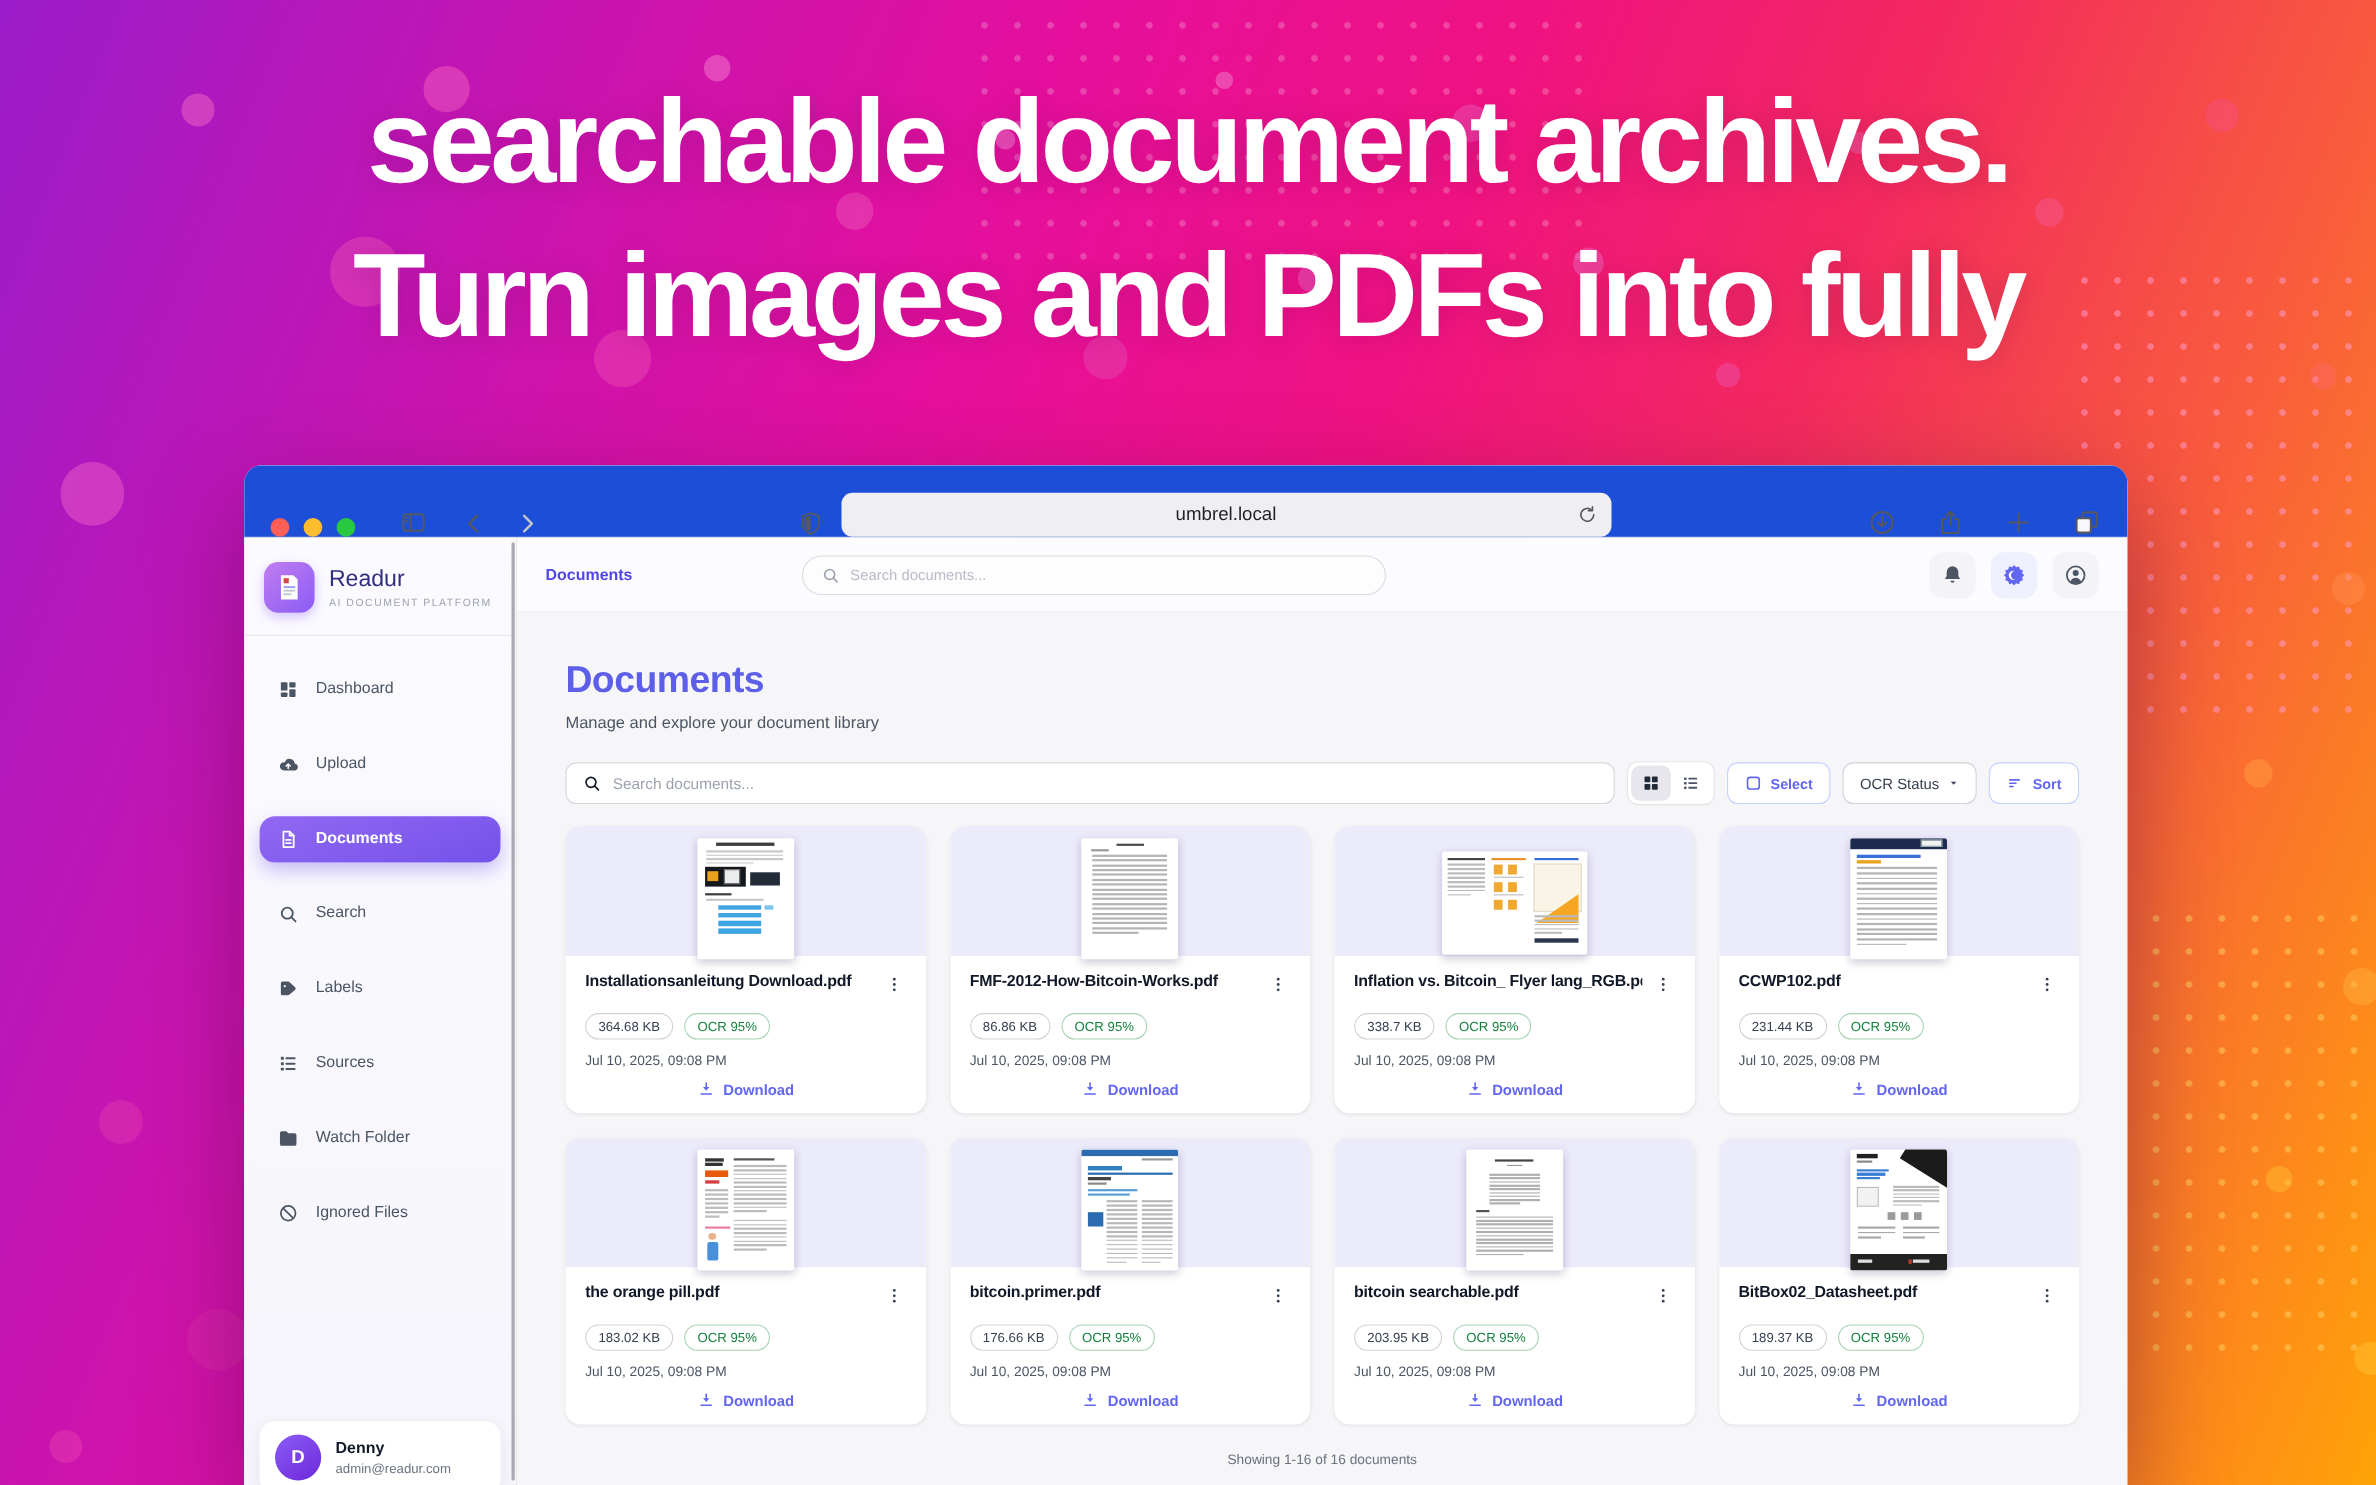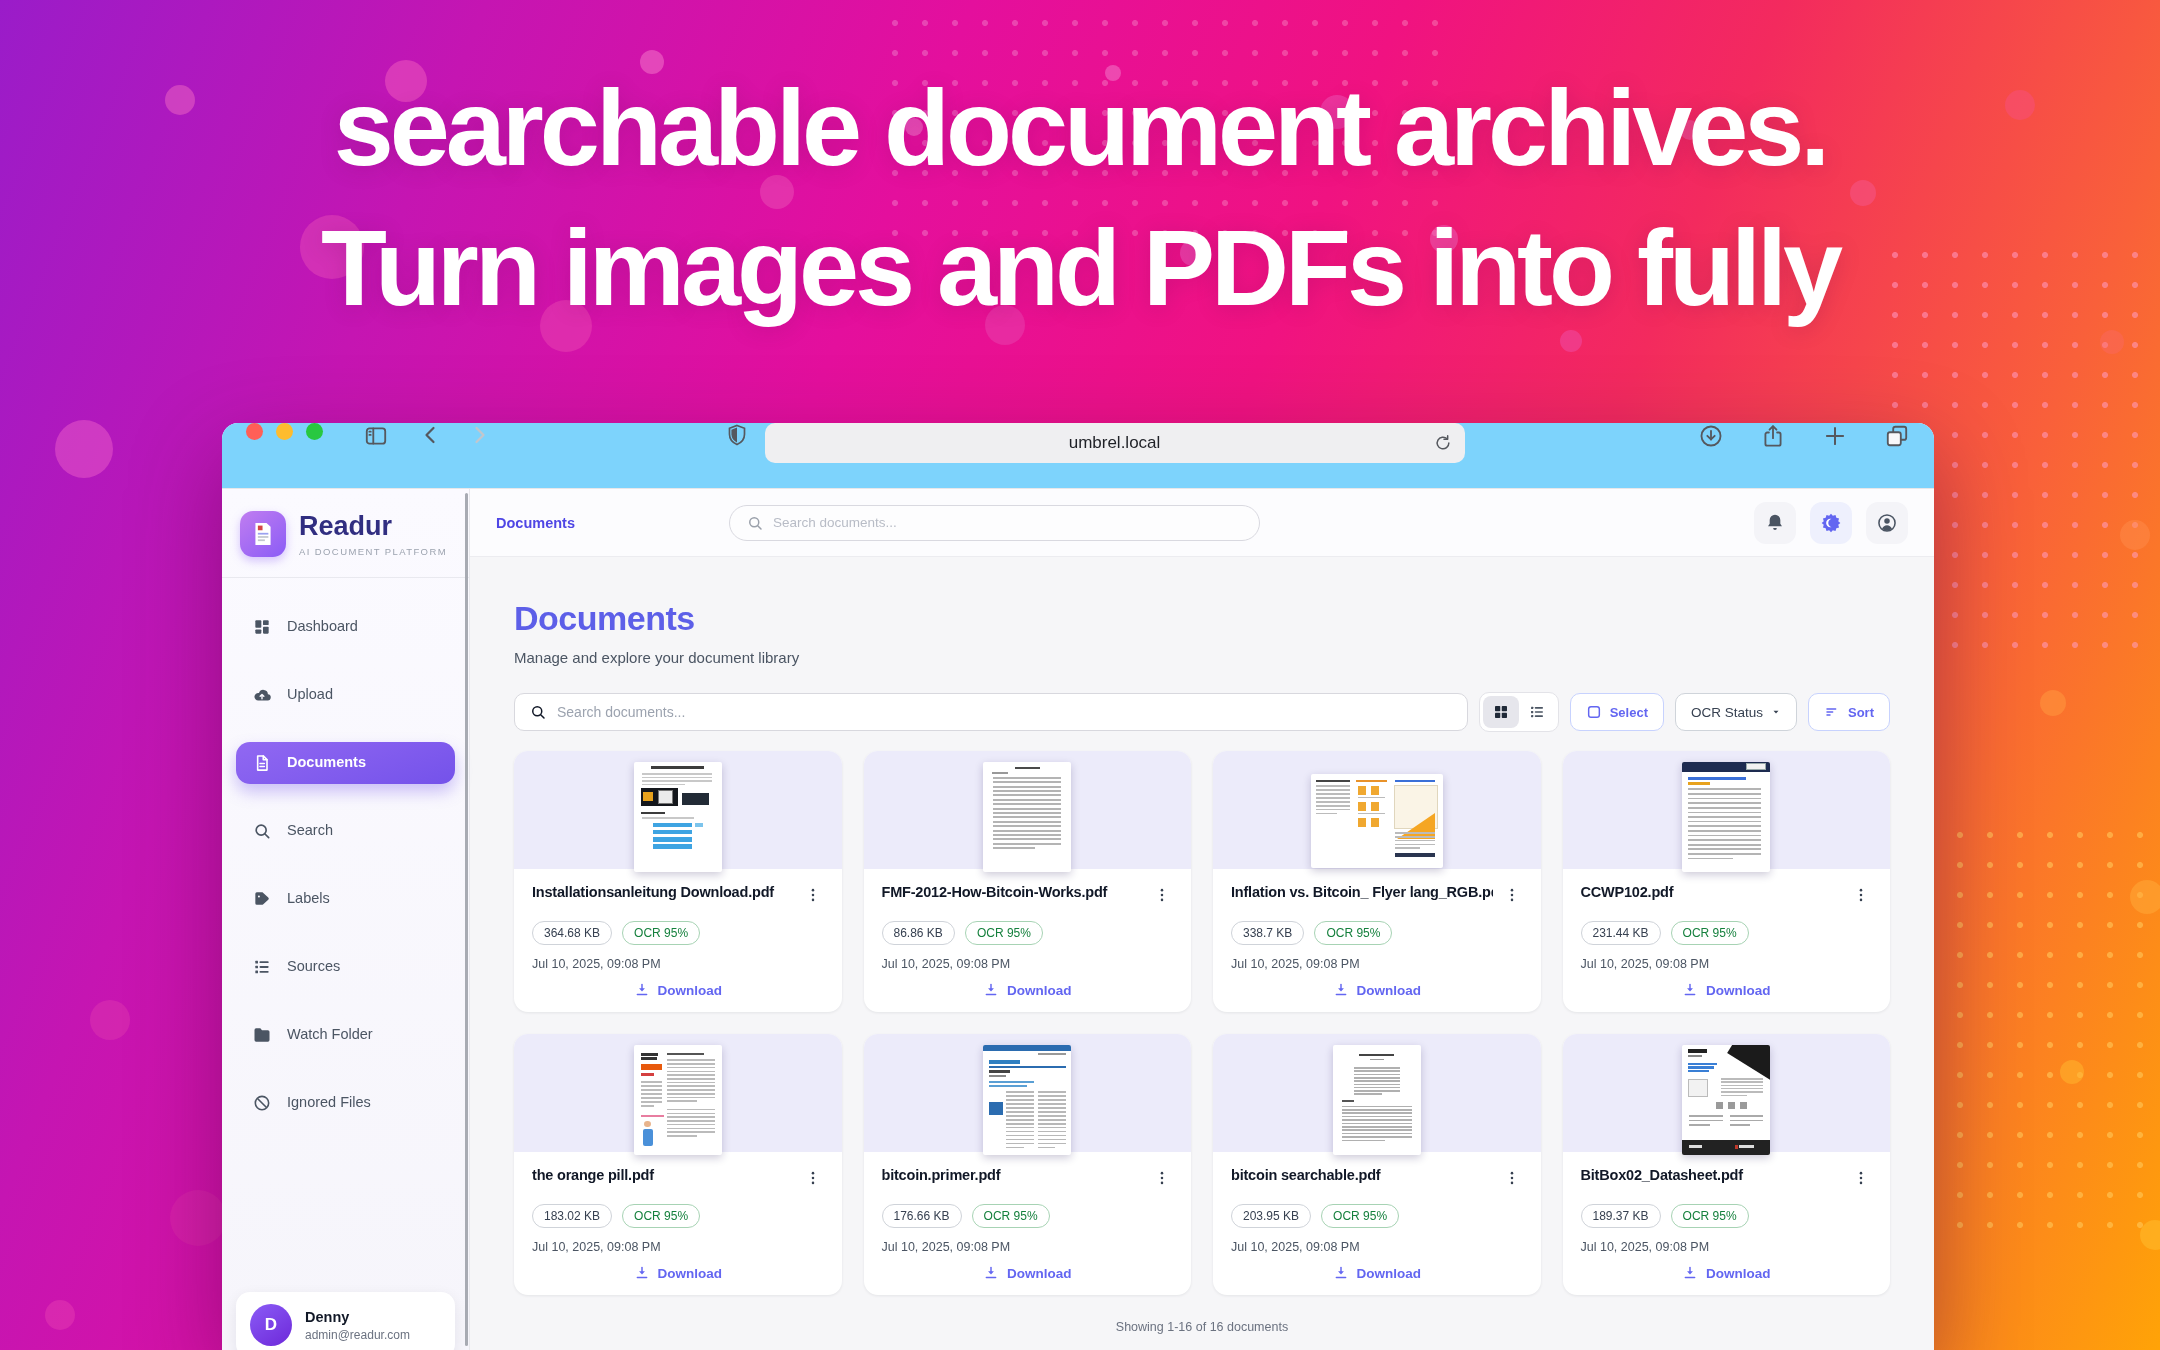--- a/index.html
+++ b/index.html
@@ -19,22 +19,22 @@
   
   .hero{ position:absolute; top:58px; left:0; width:100%; text-align:center;
     color:#fff; font-weight:700; font-size:108px; letter-spacing:-4px; line-height:1.3;
     text-shadow:0 3px 22px rgba(90,0,70,.18); }
 
   
   .window{ position:absolute; left:222px; top:423px; width:1712px; height:927px;
     background:#fff; border-radius:16px 16px 0 0; box-shadow:0 32px 90px rgba(60,0,60,.4);
     display:flex; flex-direction:column; overflow:hidden; }
 
-  .chrome{ height:66px; background:#7dd3fc; border-bottom:1px solid #e7e7ea;
-    display:flex; align-items:flex-start; padding:0 24px; flex:0 0 auto; }
+  .chrome{ height:66px; background:#1d4ed8; border-bottom:1px solid #e7e7ea;
+    display:flex; align-items:flex-end; padding:0 24px; flex:0 0 auto; }
   .lights{ display:flex; gap:13px; align-items:center; }
   .tl{ width:17px; height:17px; border-radius:50%; border:none; }
   .tl-close{ background:#ff5f57; } .tl-min{ background:#febc2e; } .tl-zoom{ background:#28c840; }
   .chrome-btn{ background:none; border:none; color:#55585e; display:inline-flex; align-items:center; justify-content:center; cursor:pointer; }
   .ic{ display:inline-flex; } .ic svg{ width:100%; height:100%; }
   .ic-26{ width:26px; height:26px; } .ic-24{ width:24px; height:24px; }
   .ic-22{ width:22px; height:22px; } .ic-20{ width:20px; height:20px; }
   .ic-18{ width:18px; height:18px; } .ic-16{ width:16px; height:16px; }
   .fwd{ color:#c3c6cc; }
   .urlbar{ width:700px; height:40px; background:#efeff1; border-radius:10px;
@@ -50,21 +50,21 @@
   
   .sidebar{ width:248px; flex:0 0 auto; position:relative;
     background:linear-gradient(180deg,#fbfaff 0%,#f6f5fb 100%);
     border-right:1px solid #e8e8ec; display:flex; flex-direction:column; }
   .brand{ display:flex; align-items:center; gap:13px; padding:22px 18px 20px; }
   .logo{ width:46px; height:46px; border-radius:13px;
     background:linear-gradient(140deg,#c07df0 0%,#8b5cf6 100%);
     display:flex; align-items:center; justify-content:center;
     box-shadow:0 4px 10px rgba(139,92,246,.35); }
   .logo .ic{ width:28px; height:28px; }
-  .brand-name{ font-size:27px; font-weight:700; color:#312e81; }
+  .brand-name{ font-size:21px; font-weight:400; color:#312e81; }
   .brand-tag{ font-size:9.5px; letter-spacing:1.4px; color:#9ca3af; margin-top:4px; }
   .side-sep{ height:1px; background:#e9e9ef; }
   .nav{ padding:28px 14px 0; display:flex; flex-direction:column; gap:26px; }
   .nav-item{ display:flex; align-items:center; gap:15px; padding:11px 16px; border-radius:14px;
     color:#4b5563; font-size:14.5px; cursor:pointer; background:none; border:none; text-align:left; }
   .nav-item .nav-ic{ width:20px; height:20px; flex:0 0 auto; color:#4b5563; }
   .nav-item .nav-label{ max-width:130px; line-height:1.35; }
   .nav-item.active{ background:linear-gradient(160deg,#9168f2 0%,#7452ea 100%);
     color:#fff; font-weight:700; box-shadow:0 8px 16px rgba(116,82,234,.35); }
   .nav-item.active .nav-ic{ color:#fff; }

